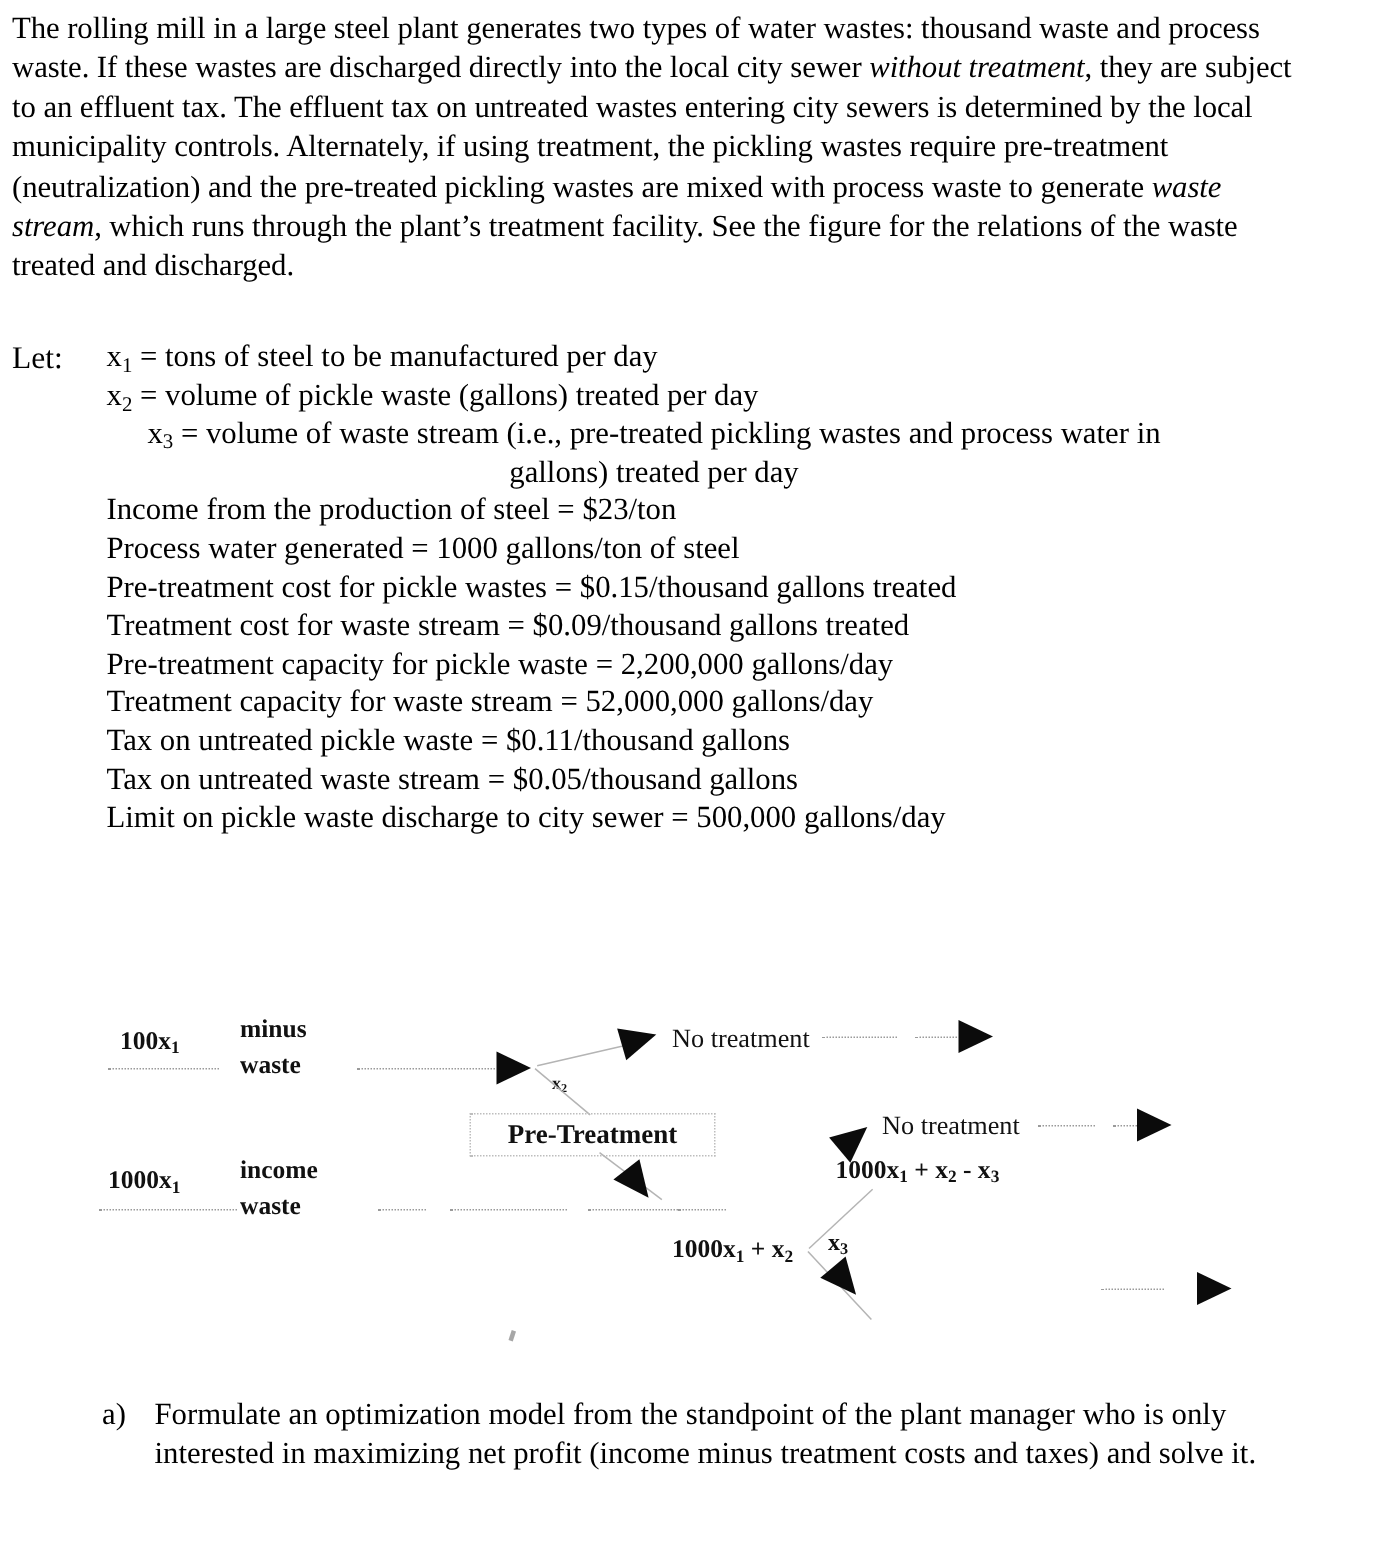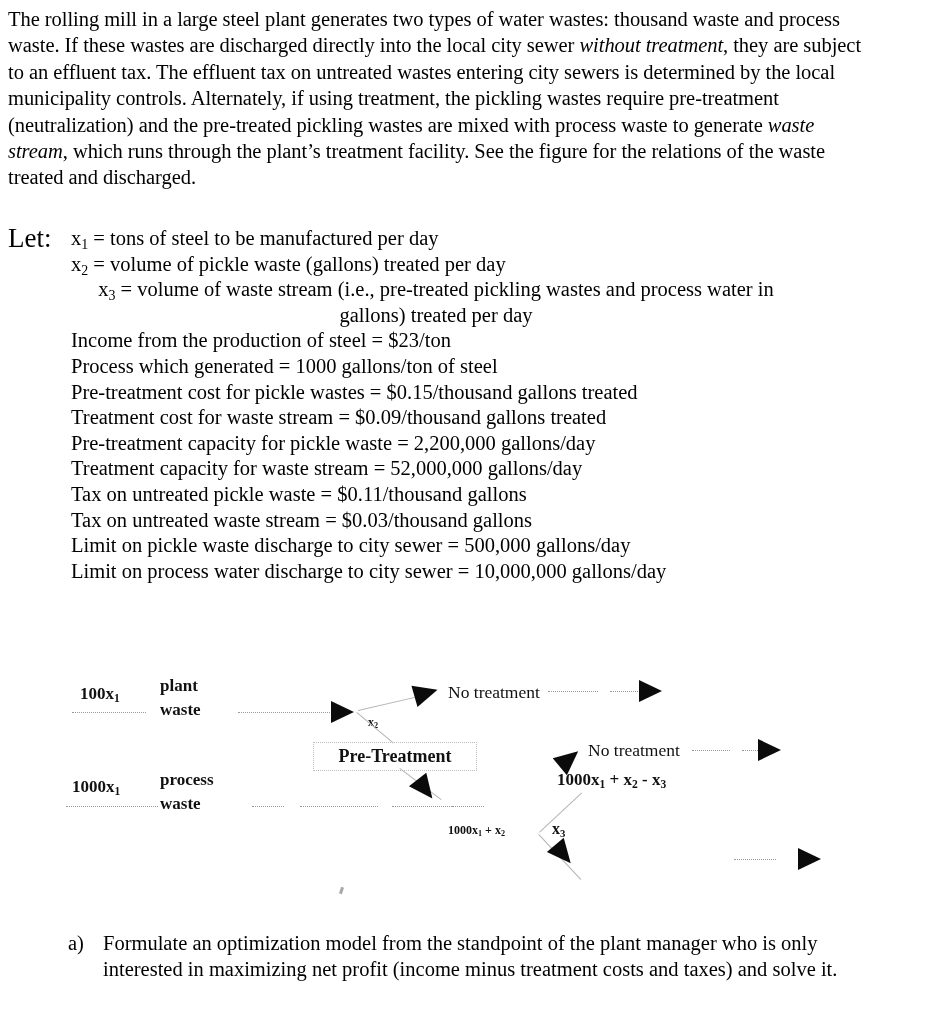--- a/index.html
+++ b/index.html
@@ -42,21 +42,21 @@
     left: 8px;
     top: 226px;
     width: 880px;
     font-size: 20.5px;
     line-height: 25.6px;
   }
   .let-label {
     position: absolute;
     left: 0px;
     top: 0px;
-    font-size: 27px;
+    font-size: 21px;
   }
   .let-list {
     margin-left: 63px;
   }
   .let-list .li {
     display: block;
     white-space: normal;
   }
   .let-list .li.wrap {
     max-width: 730px;
@@ -183,38 +183,37 @@
 
       <span class="li">
         <span>x</span><sub>2</sub><span> = volume of pickle waste (gallons) treated per day</span>
       </span>
 
       <span class="li wrap">
         <span>x</span><sub>3</sub><span> = volume of waste stream (i.e., pre-treated pickling wastes and process water in gallons) treated per day</span>
       </span>
 
       <span class="li">Income from the production of steel = $23/ton</span>
-      <span class="li">Process which generated = 1000 gallons/ton of steel</span>
+      <span class="li">Process water generated = 1000 gallons/ton of steel</span>
       <span class="li">Pre-treatment cost for pickle wastes = $0.15/thousand gallons treated</span>
       <span class="li">Treatment cost for waste stream = $0.09/thousand gallons treated</span>
       <span class="li">Pre-treatment capacity for pickle waste = 2,200,000 gallons/day</span>
       <span class="li">Treatment capacity for waste stream = 52,000,000 gallons/day</span>
       <span class="li">Tax on untreated pickle waste = $0.11/thousand gallons</span>
-      <span class="li">Tax on untreated waste stream = $0.03/thousand gallons</span>
+      <span class="li">Tax on untreated waste stream = $0.05/thousand gallons</span>
       <span class="li">Limit on pickle waste discharge to city sewer = 500,000 gallons/day</span>
-      <span class="li">Limit on process water discharge to city sewer = 10,000,000 gallons/day</span>
     </div>
   </div>
 
   <div class="figure">
 
     <span class="fig-label bold" style="left:80px; top:24px;"><span>100x</span><sub>1</sub></span>
     <div class="dash-line" style="left:72px; top:52px; width:74px;"></div>
 
-    <span class="fig-label bold" style="left:160px; top:16px;">plant</span>
+    <span class="fig-label bold" style="left:160px; top:16px;">minus</span>
     <span class="fig-label bold" style="left:160px; top:40px;">waste</span>
 
     <div class="dash-line" style="left:238px; top:52px; width:92px;"></div>
 
     <div class="arrow-right" style="left:331px; top:41px;"></div>
 
     <div class="solid-thin" style="left:358px; top:50px; width:75px; transform:rotate(-13deg);"></div>
     <div class="arrow-rot" style="left:414px; top:22px; transform:rotate(-16deg);"></div>
 
     <span class="fig-label" style="left:448px; top:22px; font-size:17.5px;">No treatment</span>
@@ -227,29 +226,29 @@
     <div class="solid-thin" style="left:357px; top:52px; width:48px; transform:rotate(40deg);"></div>
 
     <div class="box bold" style="left:313px; top:82px; width:162px; height:27px;">Pre-Treatment</div>
 
     <div class="solid-thin" style="left:400px; top:108px; width:52px; transform:rotate(37deg);"></div>
     <div class="arrow-rot" style="left:413px; top:118px; transform:rotate(52deg);"></div>
 
     <span class="fig-label bold" style="left:72px; top:117px;"><span>1000x</span><sub>1</sub></span>
     <div class="dash-line" style="left:66px; top:146px; width:92px;"></div>
 
-    <span class="fig-label bold" style="left:160px; top:110px;">process</span>
+    <span class="fig-label bold" style="left:160px; top:110px;">income</span>
     <span class="fig-label bold" style="left:160px; top:134px;">waste</span>
 
     <div class="dash-line" style="left:252px; top:146px; width:32px;"></div>
     <div class="dash-line" style="left:300px; top:146px; width:78px;"></div>
     <div class="dash-line" style="left:392px; top:146px; width:60px;"></div>
     <div class="dash-line" style="left:452px; top:146px; width:32px;"></div>
 
-    <span class="fig-label bold" style="left:448px; top:163px; font-size:12px;"><span>1000x</span><sub>1</sub><span> + x</span><sub>2</sub></span>
+    <span class="fig-label bold" style="left:448px; top:163px; font-size:17px;"><span>1000x</span><sub>1</sub><span> + x</span><sub>2</sub></span>
 
     <div class="solid-thin" style="left:539px; top:172px; width:58px; transform:rotate(-43deg);"></div>
     <div class="arrow-rot" style="left:557px; top:88px; transform:rotate(-40deg);"></div>
 
     <span class="fig-label" style="left:588px; top:80px; font-size:17.5px;">No treatment</span>
     <div class="dash-line" style="left:692px; top:90px; width:38px;"></div>
     <div class="dash-line" style="left:742px; top:90px; width:16px;"></div>
     <div class="arrow-right" style="left:758px; top:79px;"></div>
 
     <span class="fig-label bold" style="left:557px; top:110px; font-size:17px;"><span>1000x</span><sub>1</sub><span> + x</span><sub>2</sub><span> - x</span><sub>3</sub></span>

